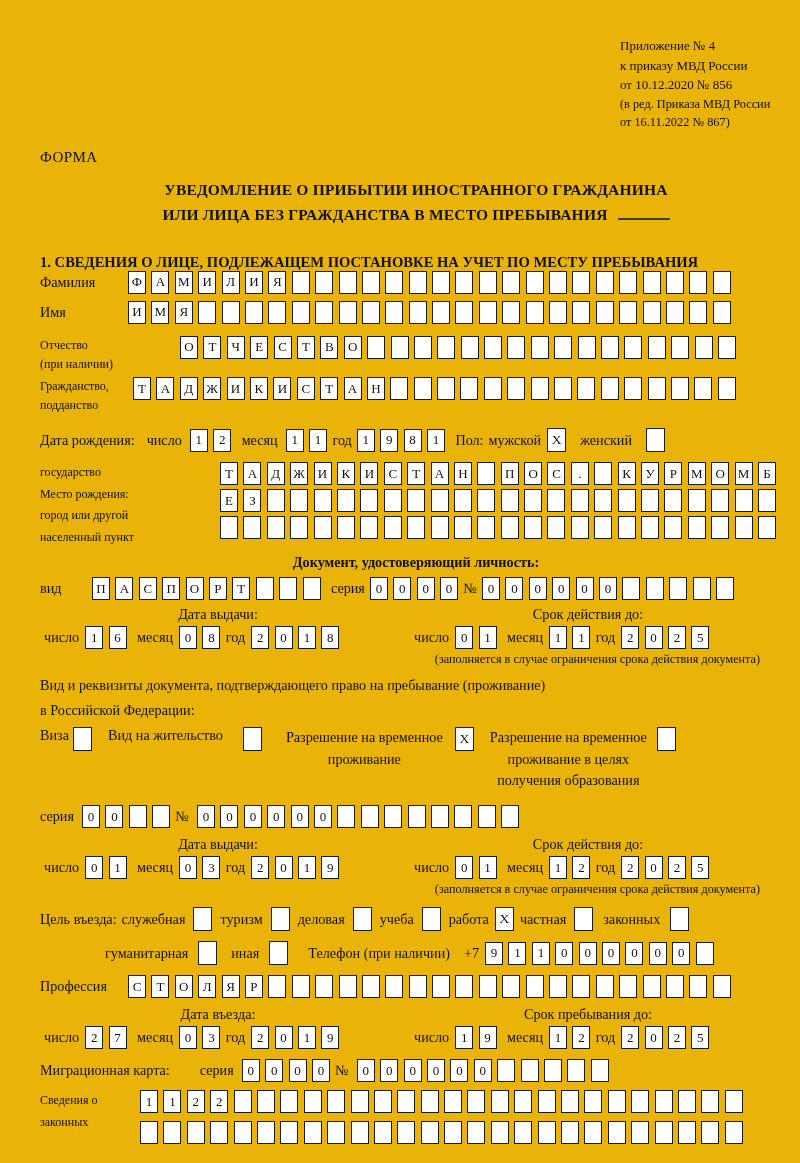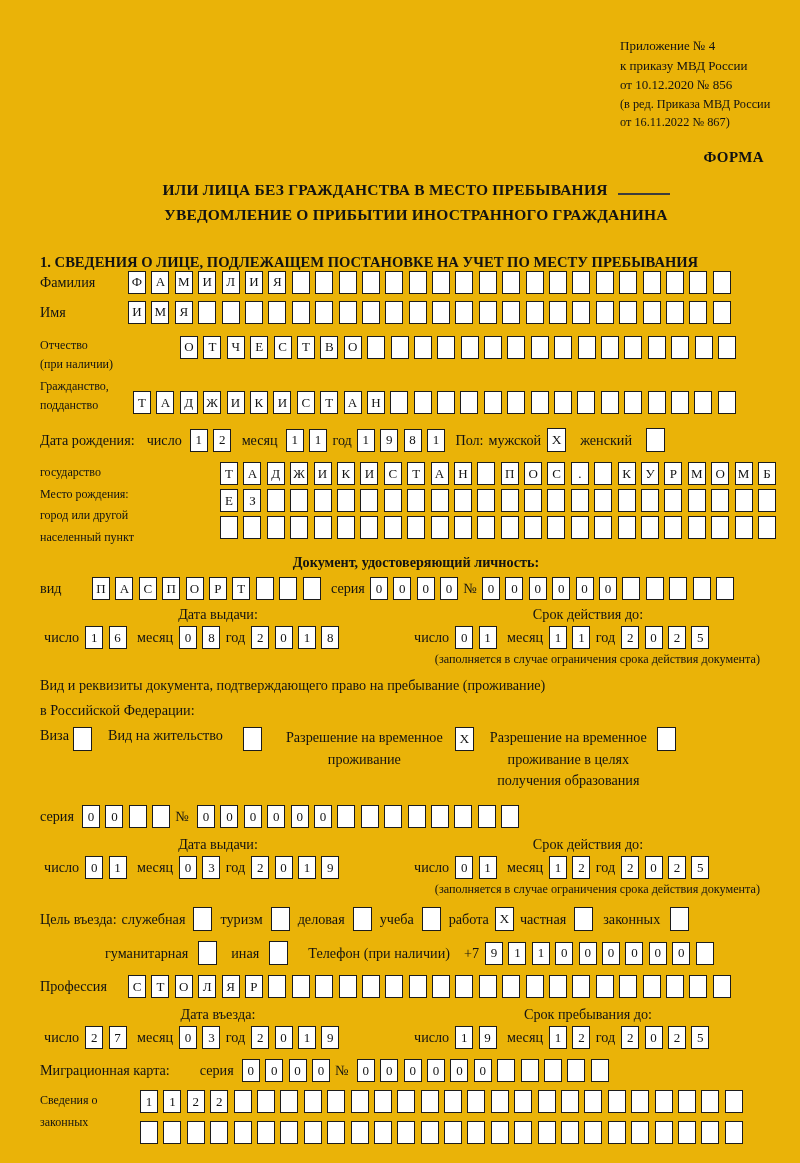--- a/index.html
+++ b/index.html
@@ -1,21 +1,21 @@
 <!DOCTYPE html>
 <html><head>
 <meta charset="utf-8">
 <style>
   html,body{margin:0;padding:0;background:#fff;}
   .page{width:800px;height:1163px;box-sizing:border-box;background:#eab308;
         padding:36px 8px 0 40px;font-family:"Liberation Serif","DejaVu Serif",serif;
         color:#121212;overflow:hidden;}
   .hdr{margin-left:580px;font-size:13px;line-height:1.5;}
   .hdr .sm{font-size:12.3px;}
-  .forma{text-align:right;padding-right:28px;font-weight:700;font-size:15px;margin-top:18px;letter-spacing:.4px;}
+  .forma{text-align:left;padding-right:28px;font-weight:400;font-size:15px;margin-top:18px;letter-spacing:.4px;}
   .title{text-align:center;font-weight:700;font-size:15.5px;line-height:1.6;margin-top:12px;letter-spacing:.2px;}
   .blank{display:inline-block;width:52px;height:2px;border-bottom:2.5px solid #3d3d3d;margin-left:10px;}
   .sec{font-weight:700;font-size:14.6px;margin-top:26px;}
   .row{display:flex;align-items:center;}
   .rowt{display:flex;align-items:flex-start;}
   .lab{font-size:14.2px;white-space:nowrap;}
   .lab2{font-size:12px;line-height:1.55;}
   .cells{display:flex;flex-wrap:nowrap;}
   .cell{width:16px;height:21px;border:1.5px solid #1c1c1c;margin-right:5.4px;display:flex;
         align-items:center;justify-content:center;font-size:13px;flex:0 0 auto;background:#fff;}
@@ -27,21 +27,21 @@
   .dcol.l{margin-left:4px;margin-right:22px;}
   .dhead{text-align:center;font-size:14.2px;margin-bottom:3px;}
   .note{font-size:12.2px;text-align:right;padding-right:32px;margin-top:3px;}
   .opt{text-align:center;font-size:14.2px;line-height:1.5;}
   .w88{flex:0 0 88px;} .w93{flex:0 0 93px;} .w140{flex:0 0 140px;} .w180{flex:0 0 180px;}
   .w52{flex:0 0 52px;} .w100{flex:0 0 100px;}
   .ml4{margin-left:4px;} .ml5{margin-left:5px;} .ml6{margin-left:6px;} .ml8{margin-left:8px;}
   .ml10{margin-left:10px;} .ml12{margin-left:12px;} .ml14{margin-left:14px;} .ml16{margin-left:16px;}
   .ml20{margin-left:20px;} .ml24{margin-left:24px;} .ml30{margin-left:30px;} .ml65{margin-left:65px;}
   .mr6{margin-right:6px;}
-  .mt4{margin-top:4px;align-items:flex-end;} .mt6{margin-top:6px;} .mt7{margin-top:7px;} .mt8{margin-top:8px;}
+  .mt4{margin-top:4px;} .mt6{margin-top:6px;} .mt7{margin-top:7px;} .mt8{margin-top:8px;}
   .mt10{margin-top:10px;} .mt12{margin-top:12px;} .mt14{margin-top:14px;}
   .mt22{}
   .mb4{margin-bottom:4px;} .mb8{margin-bottom:8px;}
   .lh21{line-height:21.5px;}
 </style>
 </head>
 <body>
 
 <div class="page">
 
@@ -49,22 +49,22 @@
     <div>Приложение № 4</div>
     <div>к приказу МВД России</div>
     <div>от 10.12.2020 № 856</div>
     <div class="sm">(в ред. Приказа МВД России</div>
     <div class="sm">от 16.11.2022 № 867)</div>
   </div>
 
   <div class="forma">ФОРМА</div>
 
   <div class="title">
+    <div>УВЕДОМЛЕНИЕ О ПРИБЫТИИ ИНОСТРАННОГО ГРАЖДАНИНА</div>
     <div><span>ИЛИ ЛИЦА БЕЗ ГРАЖДАНСТВА В МЕСТО ПРЕБЫВАНИЯ</span><span class="blank"></span></div>
-    <div>УВЕДОМЛЕНИЕ О ПРИБЫТИИ ИНОСТРАННОГО ГРАЖДАНИНА</div>
   </div>
 
   <div class="sec">1. СВЕДЕНИЯ О ЛИЦЕ, ПОДЛЕЖАЩЕМ ПОСТАНОВКЕ НА УЧЕТ ПО МЕСТУ ПРЕБЫВАНИЯ</div>
 
   <div class="row mt22">
     <span class="lab w88">Фамилия</span>
     <span class="cells">
         <span class="cell">Ф</span>
         <span class="cell">А</span>
         <span class="cell">М</span>

